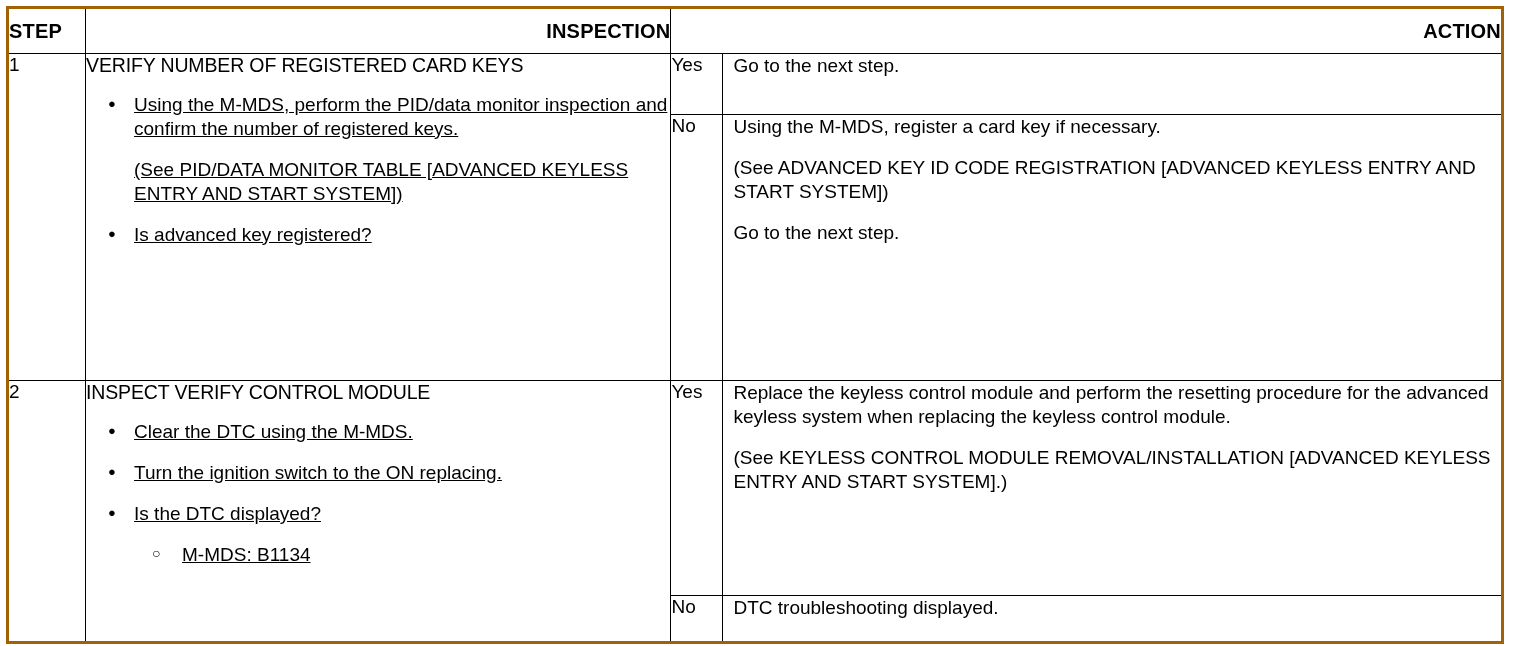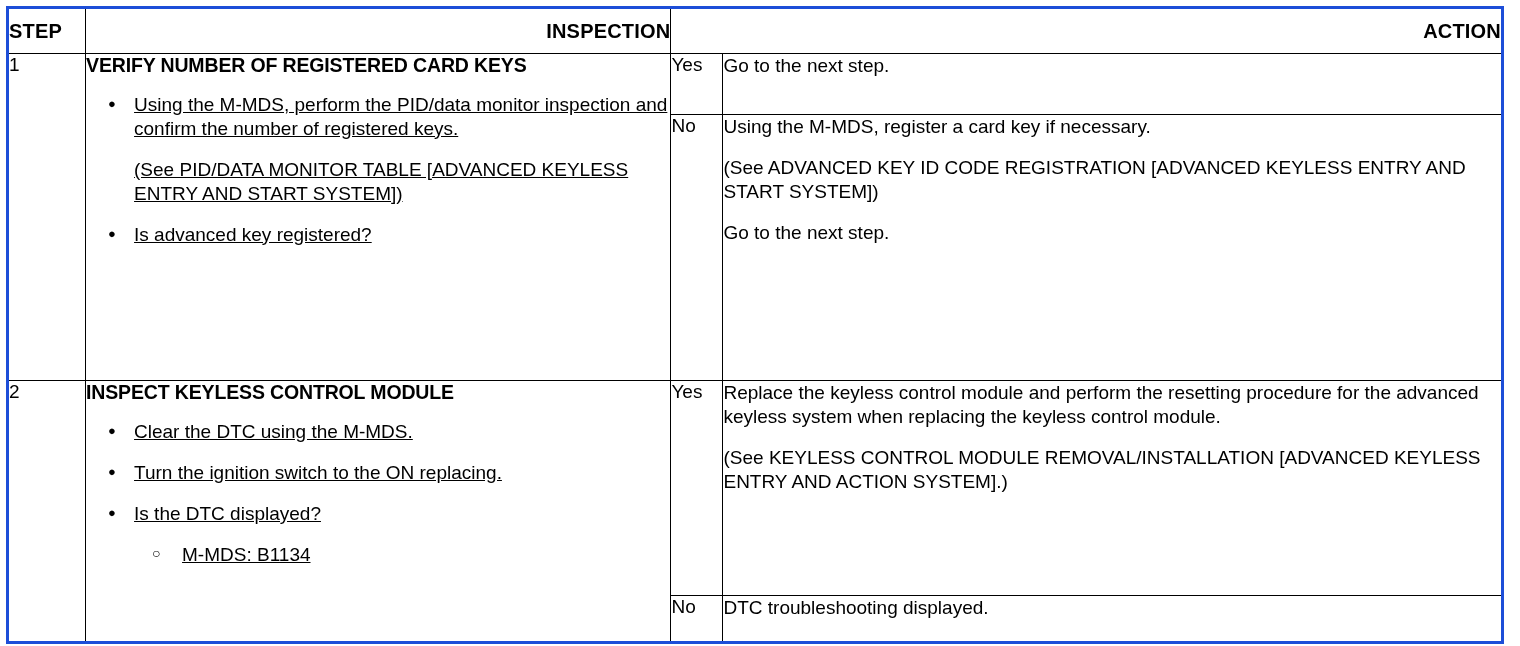--- a/index.html
+++ b/index.html
@@ -21,21 +21,21 @@
     height: 646px;
     background: #ffffff;
     box-sizing: border-box;
     padding: 6px 16px 10px 6px;
   }
 
   table.dtc-table {
     width: 1498px;
     border-collapse: collapse;
     table-layout: fixed;
-    border: 3px solid #1d4ed8;
+    border: 3px solid #a16207;
     background: #a16207;
   }
 
   table.dtc-table td,
   table.dtc-table th {
     border: 1px solid #000000;
     vertical-align: top;
     padding: 0;
     background: #ffffff;
   }
@@ -67,21 +67,21 @@
     font-size: 19px;
     padding: 6px 0 0 6px;
     line-height: 1.15;
   }
 
   
   .insp-cell {
     padding: 6px 6px 10px 8px;
   }
   .insp-title {
-    font-weight: bold;
+    font-weight: normal;
     font-size: 19.5px;
     line-height: 1.18;
     letter-spacing: -0.15px;
     white-space: nowrap;
     margin-bottom: 16px;
   }
 
   ul.bullets {
     list-style: none;
     margin: 0;
@@ -129,21 +129,21 @@
     margin-left: 24px;
   }
 
   
   .action-cell {
     padding: 5px 8px 8px 8px;
     font-size: 19px;
     line-height: 1.27;
   }
   .action-cell p {
-    margin: 0 0 17px 0;
+    margin: 0 0 17px 10px;
   }
   .action-cell p:last-child { margin-bottom: 0; }
 
   .r1-yes { height: 60px; }
   .r1-no  { height: 265px; }
   .r2-yes { height: 214px; }
   .r2-no  { height: 45px; }
 </style>
 </head>
 <body>
@@ -192,33 +192,33 @@
           <p>Using the M-MDS, register a card key if necessary.</p>
           <p>(See ADVANCED KEY ID CODE REGISTRATION [ADVANCED KEYLESS ENTRY AND START SYSTEM])</p>
           <p>Go to the next step.</p>
         </td>
       </tr>
 
       <tr>
         <td class="step-num" rowspan="2">2</td>
 
         <td class="insp-cell" rowspan="2">
-          <div class="insp-title">INSPECT KEYLESS CONTROL MODULE</div>
+          <div class="insp-title">INSPECT VERIFY CONTROL MODULE</div>
           <ul class="bullets">
             <li class="bul">Clear the DTC using the M-MDS.</li>
             <li class="bul">Turn the ignition switch to the ON replacing.</li>
             <li class="bul">Is the DTC displayed?</li>
             <li class="sub">M-MDS: B1134</li>
           </ul>
         </td>
 
         <td class="yn r2-yes">Yes</td>
         <td class="action-cell r2-yes">
           <p>Replace the keyless control module and perform the resetting procedure for the advanced keyless system when replacing the keyless control module.</p>
-          <p>(See KEYLESS CONTROL MODULE REMOVAL/INSTALLATION [ADVANCED KEYLESS ENTRY AND ACTION SYSTEM].)</p>
+          <p>(See KEYLESS CONTROL MODULE REMOVAL/INSTALLATION [ADVANCED KEYLESS ENTRY AND START SYSTEM].)</p>
         </td>
       </tr>
 
       <tr>
         <td class="yn r2-no">No</td>
         <td class="action-cell r2-no">
           <p>DTC troubleshooting displayed.</p>
         </td>
       </tr>
 

